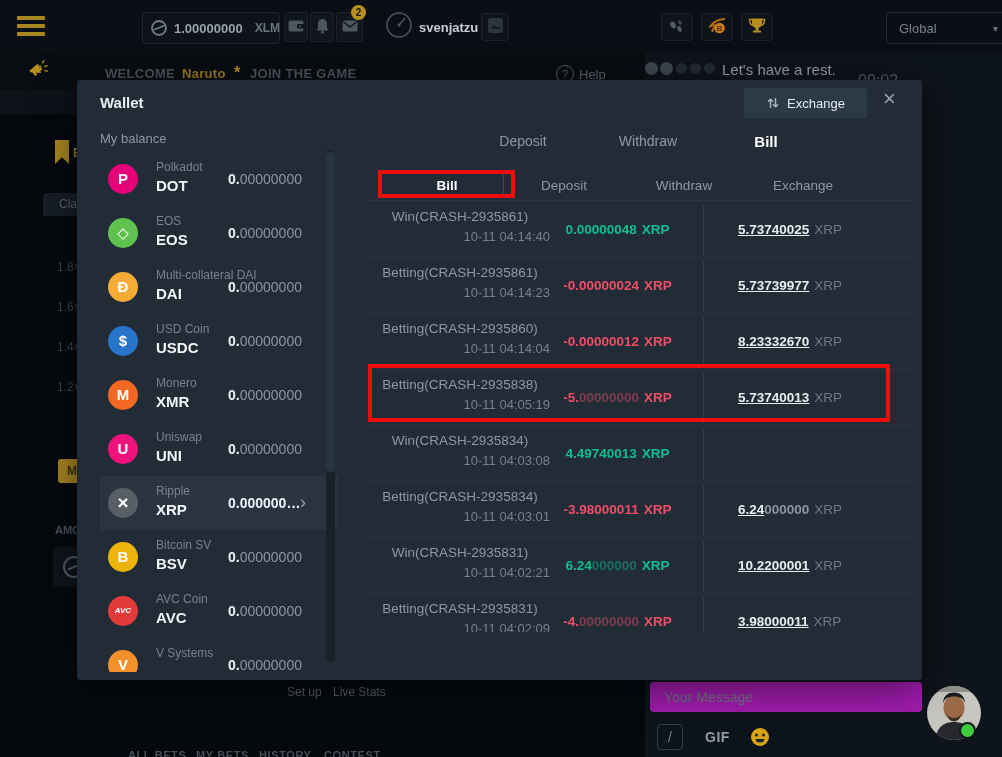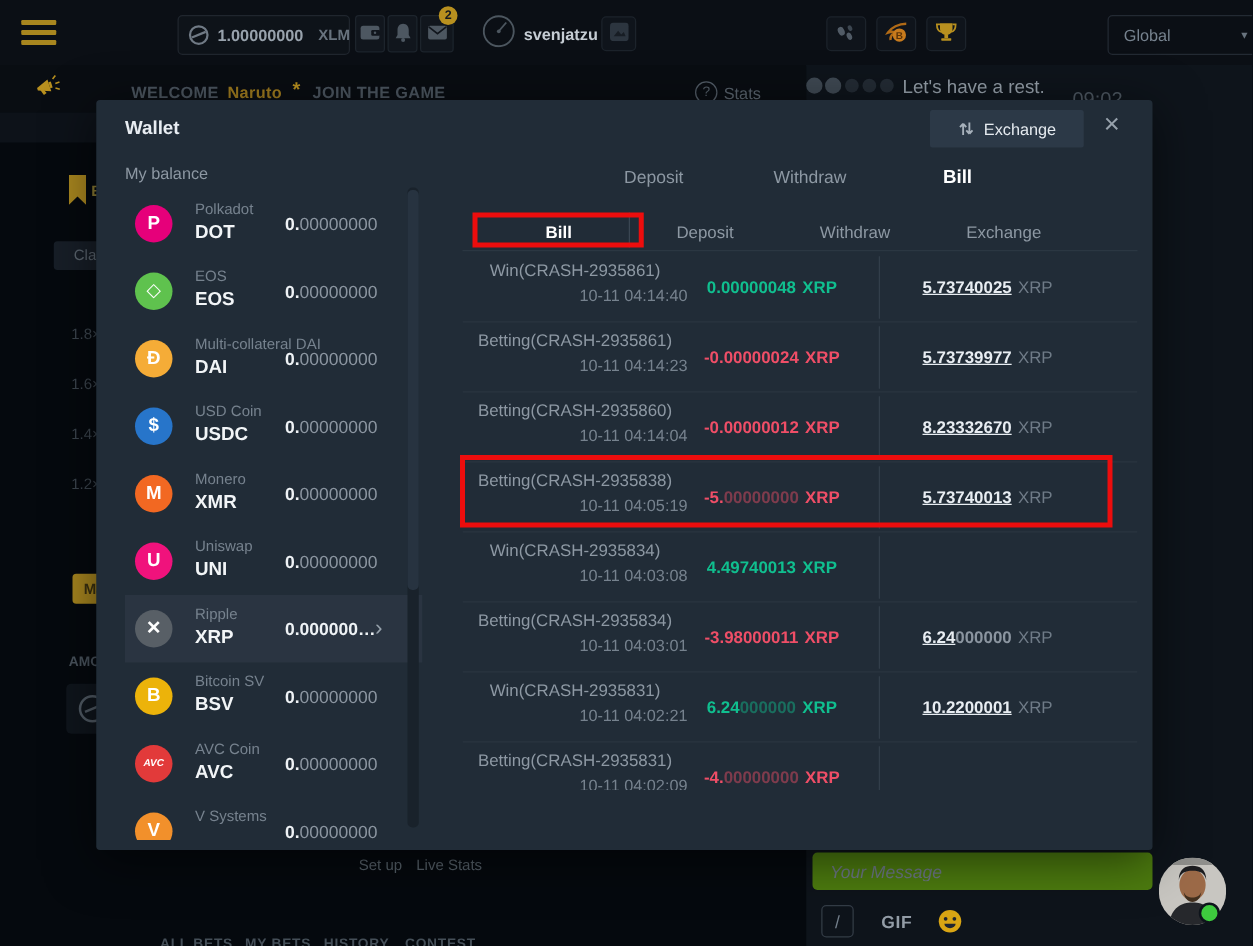--- a/index.html
+++ b/index.html
@@ -27,23 +27,23 @@
   .global-box{left:886px;top:12px;width:99px;height:30px;border:1px solid #232a33;border-radius:4px;
               display:flex;align-items:center;justify-content:space-between;padding:0 12px;cursor:pointer;}
   .global-box span.lbl{color:#76828e;font-size:13px;}
 
   
   .banner{left:0;top:52px;width:645px;height:38px;background:#090d12;}
   .bwel{position:absolute;top:14px;font-size:13px;font-weight:bold;letter-spacing:.3px;color:#4b555f;}
   .chatpanel{left:645px;top:52px;width:357px;height:705px;background:#0e141b;}
   .chatmsg{color:#949ea8;font-size:15px;}
   .medal{position:absolute;border-radius:50%;}
-  .chat-input{position:absolute;left:650px;top:682px;width:244px;height:30px;background:#4d7c0f;border:none;
+  .chat-input{position:absolute;left:650px;top:682px;width:244px;height:30px;background:#a21caf;border:none;
               border-radius:4px;color:#c6cdd4;font-size:14px;padding:0 14px;outline:none;
-              font-family:"Liberation Sans","DejaVu Sans",sans-serif;font-style:italic;}
+              font-family:"Liberation Sans","DejaVu Sans",sans-serif;}
   .chat-input::placeholder{color:#6d7985;}
   .slashbtn{left:657px;top:724px;width:26px;height:26px;border:1px solid #333c46;border-radius:4px;background:none;
             color:#737f8b;font-size:14px;cursor:pointer;}
   .gifbtn{left:705px;top:729px;background:none;border:none;color:#939da7;font-size:14px;font-weight:bold;
           letter-spacing:.5px;cursor:pointer;padding:0;}
   .avatar-photo{left:927px;top:686px;width:54px;height:54px;border-radius:50%;overflow:hidden;cursor:pointer;}
   .status-dot{left:959px;top:722px;width:13px;height:13px;border-radius:50%;background:#3ecb3e;border:2px solid #0e141b;}
 
   
   .gamestrip{left:0;top:90px;width:77px;height:24px;background:#0d1219;}
@@ -207,21 +207,21 @@
             <path d="M5 12 L6.5 16.5 L9 15.7 L7.5 11.7 Z" fill="#b8901f"></path>
             <path d="M17 6.5 l3-2 M18 10.5 h3.5 M17 14 l3 2" stroke="#b8901f" stroke-width="1.3"></path>
           </g>
         </svg>
     </span>
     <span class="bwel" style="left:105px">WELCOME</span>
     <span class="bwel" style="left:182px;color:#9d7a1e">Naruto</span>
     <span class="bwel" style="left:234px;color:#b8901f;font-size:16px;top:12px">*</span>
     <span class="bwel" style="left:250px">JOIN THE GAME</span>
     <div class="abs" style="left:556px;top:13px;width:16px;height:16px;border:1px solid #525c66;border-radius:50%;color:#525c66;font-size:11px;text-align:center;line-height:16px">?</div>
-    <span class="abs" style="left:579px;top:15px;font-size:13px;color:#5a646e;cursor:pointer">Stats</span>
+    <span class="abs" style="left:579px;top:15px;font-size:13px;color:#5a646e;cursor:pointer">Help</span>
   </div>
 
   <div class="abs chatpanel"></div>
   <span class="medal" style="left:645px;top:62px;width:13px;height:13px;background:#3e4852"></span>
   <span class="medal" style="left:660px;top:62px;width:13px;height:13px;background:#3e4852"></span>
   <span class="medal" style="left:676px;top:63px;width:11px;height:11px;background:#232b34"></span>
   <span class="medal" style="left:690px;top:63px;width:11px;height:11px;background:#232b34"></span>
   <span class="medal" style="left:704px;top:63px;width:11px;height:11px;background:#232b34"></span>
   <span class="abs chatmsg" style="left:722px;top:61px">Let's have a rest.</span>
   <span class="abs" style="left:858px;top:72px;font-size:16px;color:#4e5862">09:02</span>
@@ -428,20 +428,21 @@
         <div class="vdiv"></div>
         <div class="tbalance"><span class="bmain">10.2200001</span><span class="bdim"></span><span class="bcur">XRP</span></div>
         <div class="hsep"></div>
       </div>
 
       <div class="trow" style="top:392px">
         <div class="tlabel">Betting(CRASH-2935831)</div>
         <div class="ttime">10-11 04:02:09</div>
         <div class="tamount neg"><span>-4.</span><span class="dim">00000000</span><span class="cur">XRP</span></div>
         <div class="vdiv"></div>
+        <div class="tbalance"><span class="bmain">3.98000011</span><span class="bdim"></span><span class="bcur">XRP</span></div>
       </div>
 
     </div>
   </div>
 
   <div class="anno" style="left: 378px; top: 170px; width: 137px; height: 28px; border-color: rgb(237, 13, 13);"></div>
   <div class="anno" style="left: 368px; top: 364px; width: 522px; height: 58px; border-color: rgb(237, 13, 13);"></div>
 
 </div>
 

